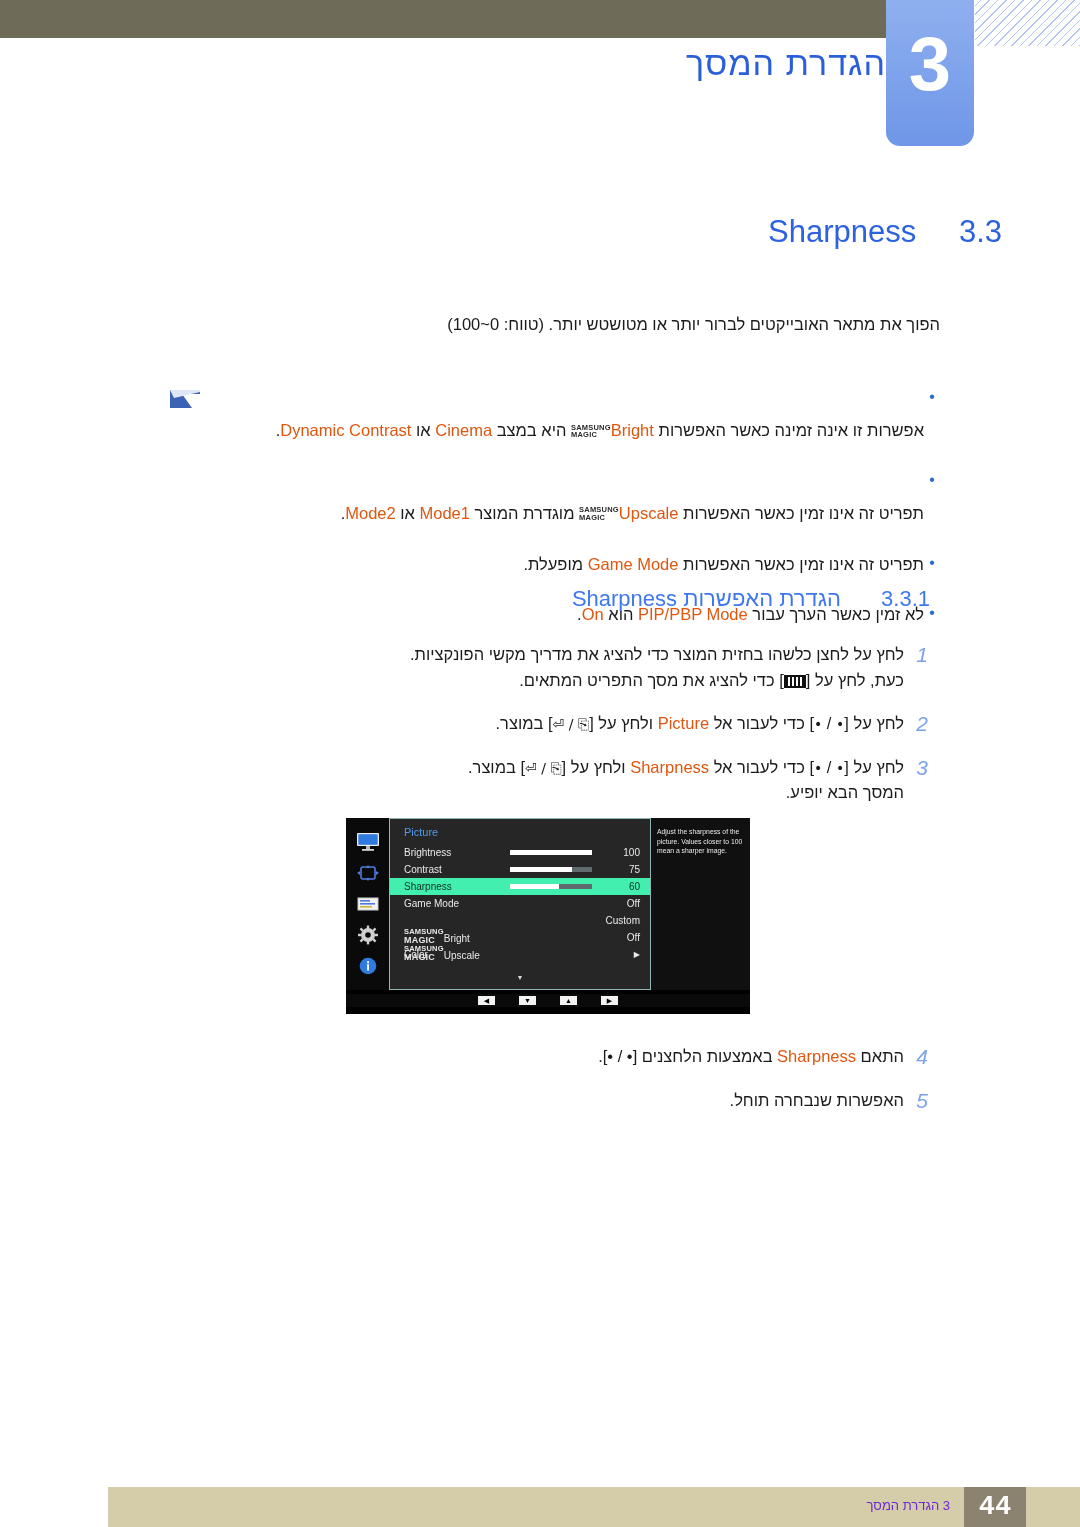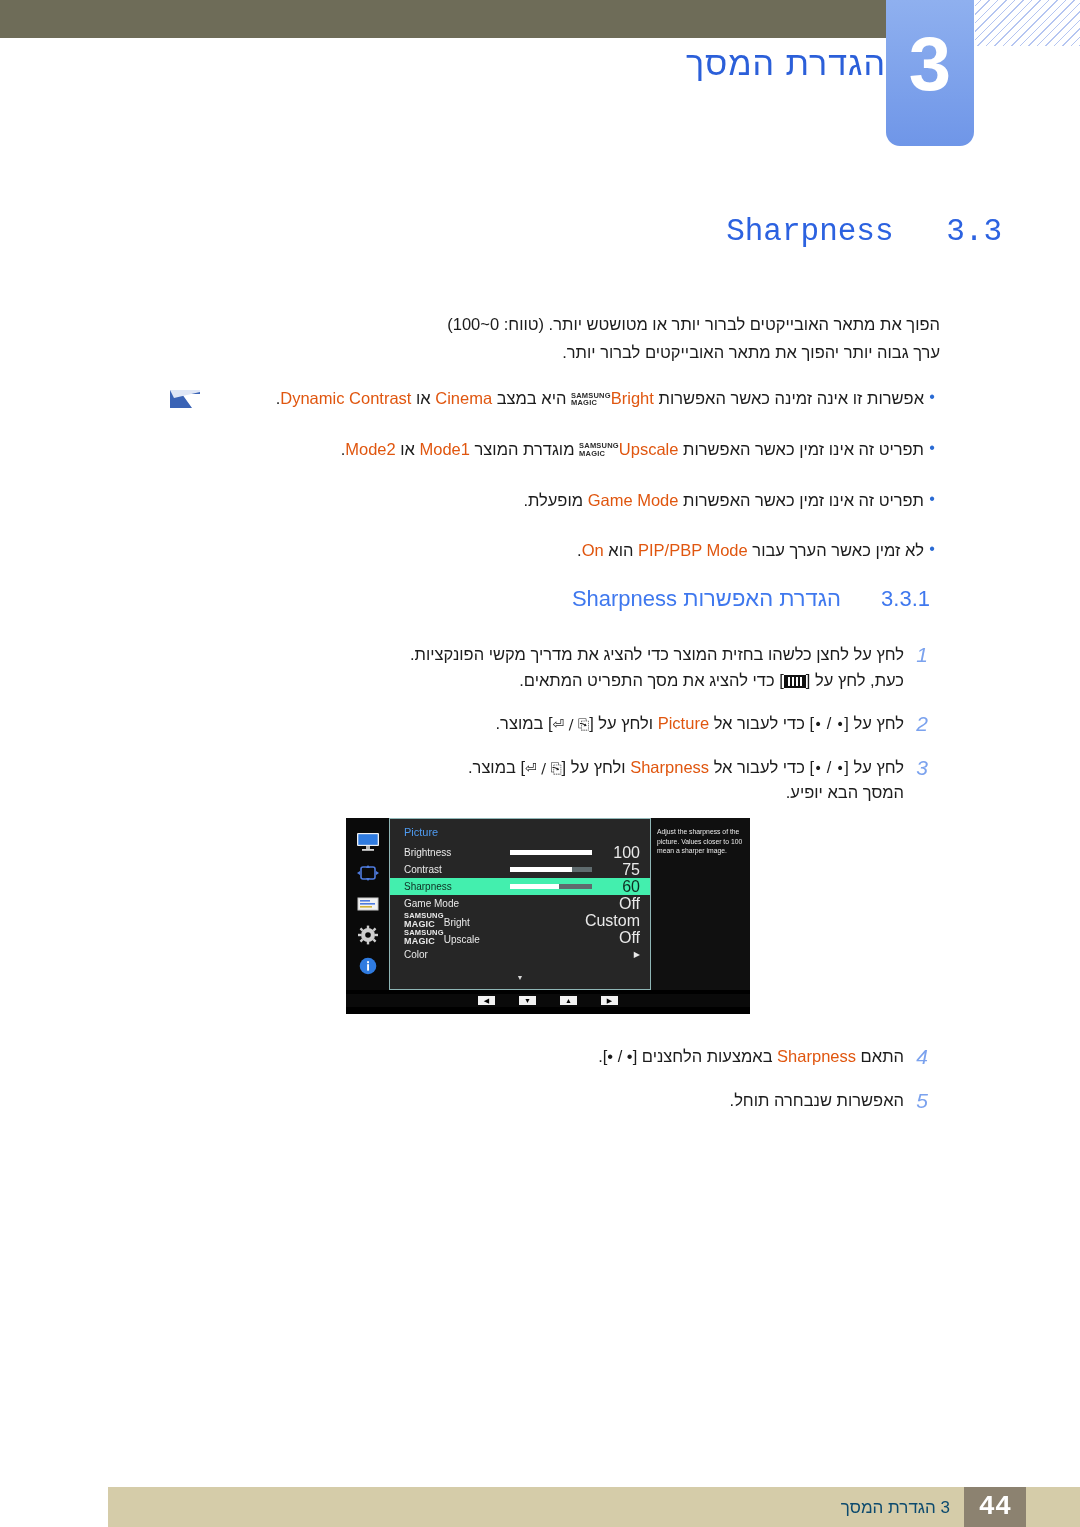--- a/index.html
+++ b/index.html
@@ -40,21 +40,21 @@
     position: absolute; right: 194px; top: 44px;
     width: 500px; text-align: right;
     color: #2b5fd9; font-size: 34px; letter-spacing: 1px;
     direction: rtl;
   }
 
   
   .h-sec {
     position: absolute; right: 78px; top: 214px;
     width: 560px; text-align: right;
-    color: #2c62e0; font-size: 31px; direction: rtl; font-family: Liberation Mono, monospace;
+    color: #2c62e0; font-size: 31px; direction: rtl;
   }
   .h-sec .num { display:inline-block; margin-right: 0; padding-right: 0; }
   .h-sec .ttl { display:inline-block; margin-right: 34px; }
 
   .h-sub {
     position: absolute; right: 150px; top: 586px;
     width: 540px; text-align: right;
     color: #3f78ee; font-size: 22px; direction: rtl;
   }
   .h-sub .ttl { display:inline-block; margin-right: 34px; }
@@ -80,21 +80,21 @@
   }
   .bullet-txt { flex: 1 1 auto; text-align: right; line-height: 1.5; direction: rtl; }
   .note-icon {
     position: absolute; left: -52px; top: 2px;
     width: 34px; height: 24px;
   }
 
   .kw  { color: #e0560f; direction: ltr; unicode-bidi: embed; }
   .magic {
     display: inline-block; direction: ltr; unicode-bidi: embed;
-    vertical-align: baseline; white-space: nowrap;
+    vertical-align: baseline; white-space: nowrap; margin-top: 32px;
   }
   .magic .s1, .magic .s2 {
     display: block; font-size: 7.5px; line-height: 7.5px;
     letter-spacing: .2px; color: #2b2b2b; font-weight: bold;
     text-align: left;
   }
   .magic .stack { display:inline-block; vertical-align: -1px; }
   .magic .word { color: #e0560f; }
 
   
@@ -155,21 +155,21 @@
     position: relative; height: 17px; display: flex; align-items: center;
     color: #e9e9e9; font-size: 10px; padding: 0 17px 0 14px;
   }
   .osd-row.sel { background: #43efae; color: #0f2e22; }
   .osd-row .lbl { flex: 0 0 auto; }
   .osd-row .sld {
     position: absolute; left: 120px; top: 6px; width: 82px; height: 5px;
     background: #5f6b6e;
   }
   .osd-row .sld i { display:block; height: 100%; background: #ffffff; }
-  .osd-row .val { position: absolute; right: 10px; font-size: 16px; }
+  .osd-row .val { position: absolute; right: 10px; font-size: 10px; }
   .osd-row .arr { position: absolute; right: 10px; font-size: 8px; }
   .osd-caret {
     position: absolute; left: 43px; top: 156px; width: 262px;
     text-align: center; color: #d8d8d8; font-size: 7px;
   }
   .osd-bottom {
     position: absolute; left: 0; top: 176px; width: 404px; height: 13px;
     background: #0a0a0a; display: flex; align-items: center;
     justify-content: center; gap: 24px;
   }
@@ -185,40 +185,39 @@
     width: 972px; height: 40px; background: #d5cca9;
   }
   .footer-page {
     position: absolute; left: 964px; top: 1487px;
     width: 62px; height: 40px; background: #8c8270;
     color: #fff; font-size: 27px; font-weight: bold;
     display: flex; align-items: center; justify-content: center; font-family: Liberation Mono, monospace;
   }
   .footer-txt {
     position: absolute; right: 130px; top: 1498px;
-    color: #0c4a6e; font-size: 17px; direction: rtl; text-align: left;
+    color: #6d28d9; font-size: 13px; direction: rtl; text-align: left;
   }
 </style>
 </head>
 <body>
 
 <div class="page">
 
   <div class="top-olive"></div>
   <div class="hatch"></div>
   <div class="chapter-badge">3</div>
   <div class="chapter-title">הגדרת המסך</div>
 
   <div class="h-sec">
     <span class="num">3.3</span>
     <span class="ttl">Sharpness</span>
   </div>
 
   <div class="para p1">הפוך את מתאר האובייקטים לברור יותר או מטושטש יותר. (טווח: 0~100)</div>
-  <div class="para p2">ערך גבוה יותר יהפוך את מתאר האובייקטים לברור יותר.</div>
 
   <div class="bullets">
 
     <div class="bullet-row" style="position:relative;">
       <svg class="note-icon" viewBox="0 0 34 24">
         <path d="M2 2 L32 2 L32 6 L14 6 L24 20 L2 20 Z" fill="#3a63b5"></path>
         <path d="M2 2 L32 2 L32 4 L6 10 Z" fill="#dfe6f5"></path>
       </svg>
       <span class="bullet-dot">•</span>
       <span class="bullet-txt"><span>אפשרות זו אינה זמינה כאשר האפשרות </span><span class="magic"><span class="stack"><span class="s1">SAMSUNG</span><span class="s2">MAGIC</span></span><span class="word">Bright</span></span><span> היא במצב </span><span class="kw">Cinema</span><span> או </span><span class="kw">Dynamic Contrast</span><span>.</span></span>

